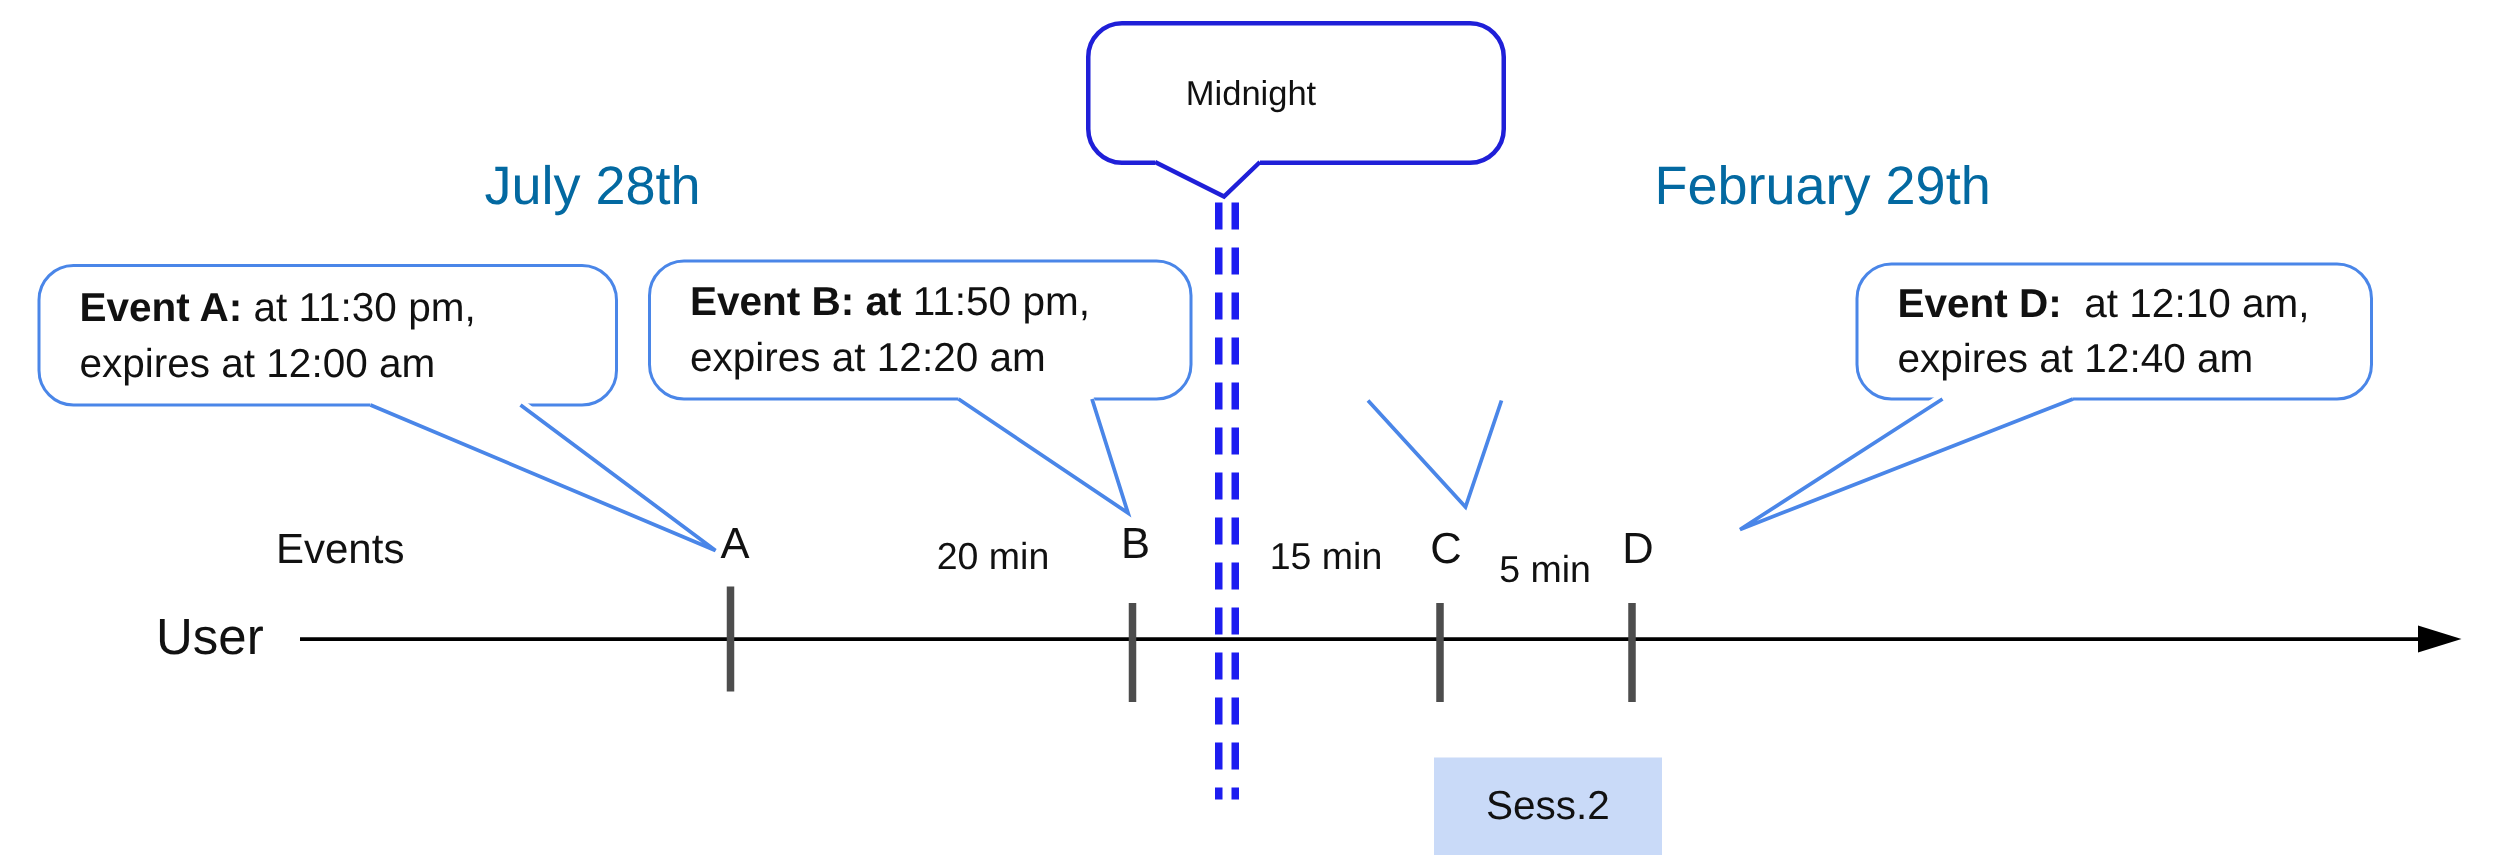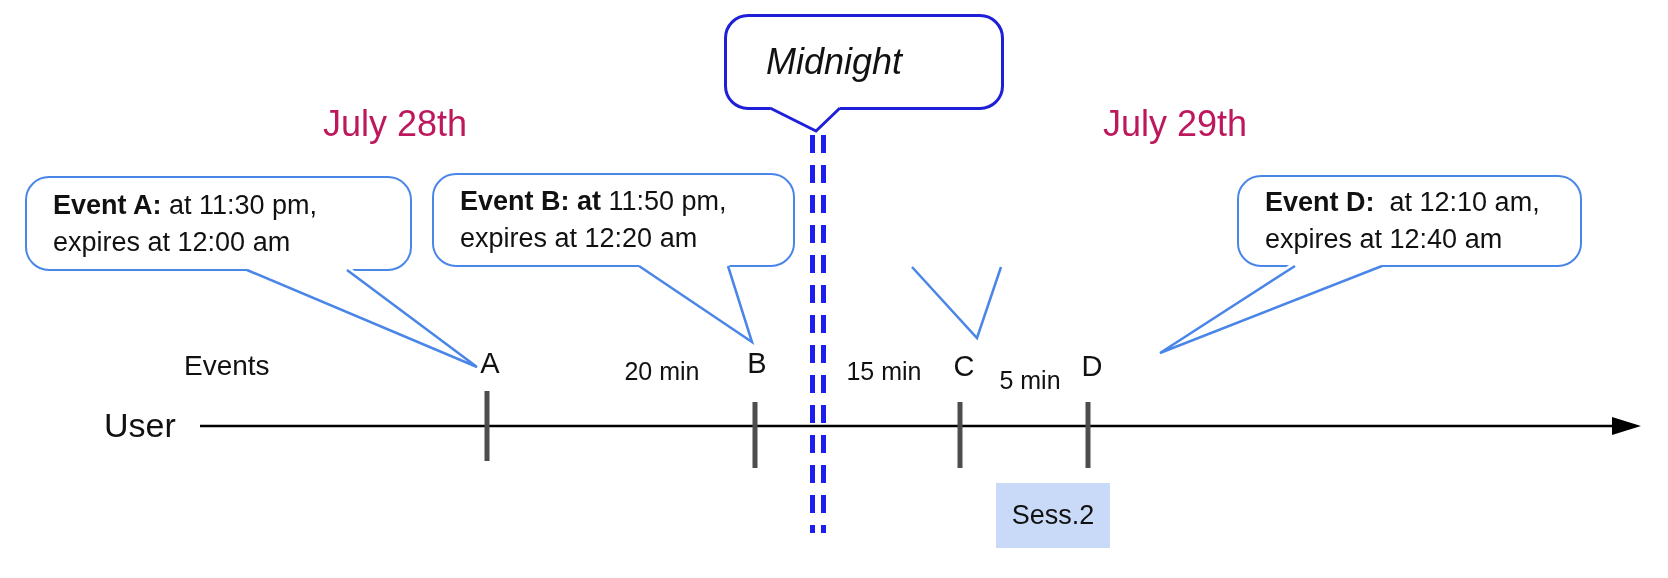--- a/index.html
+++ b/index.html
@@ -1,35 +1,35 @@
 <!DOCTYPE html>
 <html><head>
 <meta charset="utf-8">
 <style>
   html,body{margin:0;padding:0;background:#fff;}
   #stage{
     position:relative;width:1668px;height:578px;background:#ffffff;overflow:hidden;
     font-family:"Liberation Sans", sans-serif;color:#111;
   }
   .abs{position:absolute;}
-  .date-label{font-size:36px;color:#be185d;white-space:pre;}
+  .date-label{font-size:36px;color:#0369a1;white-space:pre;}
   
   .bubble{
     position:absolute;background:#fff;border:2.5px solid #4a86e8;border-radius:24px;
     display:flex;flex-direction:column;justify-content:center;
     padding-left:26px;box-sizing:border-box;z-index:1;
   }
   .bubble .line{font-size:27px;line-height:37px;white-space:pre;}
   .bubble .line b{font-weight:bold;}
   .midnight-bubble{
     position:absolute;left:724px;top:14px;width:280px;height:96px;background:#fff;
     border:3px solid #1f1fd8;border-radius:24px;display:flex;align-items:center;
     justify-content:center;box-sizing:border-box;z-index:1;
   }
-  .midnight-bubble .line{font-size:36px;white-space:pre;margin-right:60px;font-style:italic;}
+  .midnight-bubble .line{font-size:23px;white-space:pre;margin-right:60px;}
   #callout-a{left:25px;top:176px;width:387px;height:95px;}
   #callout-b{left:432px;top:173px;width:363px;height:94px;}
   #callout-c{left:861px;top:173px;width:351px;height:95px;}
   #callout-d{left:1237px;top:175px;width:345px;height:92px;}
   
   #overlay{position:absolute;left:0;top:0;width:1668px;height:578px;z-index:2;pointer-events:none;}
   
   .events-label{left:184px;top:350px;font-size:28px;}
   .user-label{left:104px;top:406px;font-size:34px;}
   .mark{width:40px;text-align:center;font-size:29px;z-index:3;}
@@ -40,29 +40,29 @@
   .gap-label{width:110px;text-align:center;font-size:25px;color:#111;}
   #gap-1{left:607px;top:357px;}
   #gap-2{left:829px;top:357px;}
   #gap-3{left:975px;top:366px;}
   
   .session{
     position:absolute;background:#c9daf8;display:flex;align-items:center;justify-content:center;
     font-size:27px;color:#111;z-index:1;
   }
   #session-1{left:482px;top:495px;width:276px;height:68px;}
-  #session-2{left:956px;top:483px;width:114px;height:65px;margin-left:40px;}
+  #session-2{left:956px;top:505px;width:152px;height:65px;}
 </style>
 </head>
 <body>
 
 <div id="stage">
 
   <div class="abs date-label" style="left:323px;top:103px;">July 28th</div>
-  <div class="abs date-label" style="left:1103px;top:103px;">July 29th</div>
+  <div class="abs date-label" style="left:1103px;top:103px;">February 29th</div>
 
   <div class="midnight-bubble">
     <span class="line">Midnight</span>
   </div>
 
   <div class="bubble" id="callout-a">
     <span class="line"><b>Event A:</b><span> at 11:30 pm,</span></span>
     <span class="line">expires at 12:00 am</span>
   </div>
   <div class="bubble" id="callout-b">

